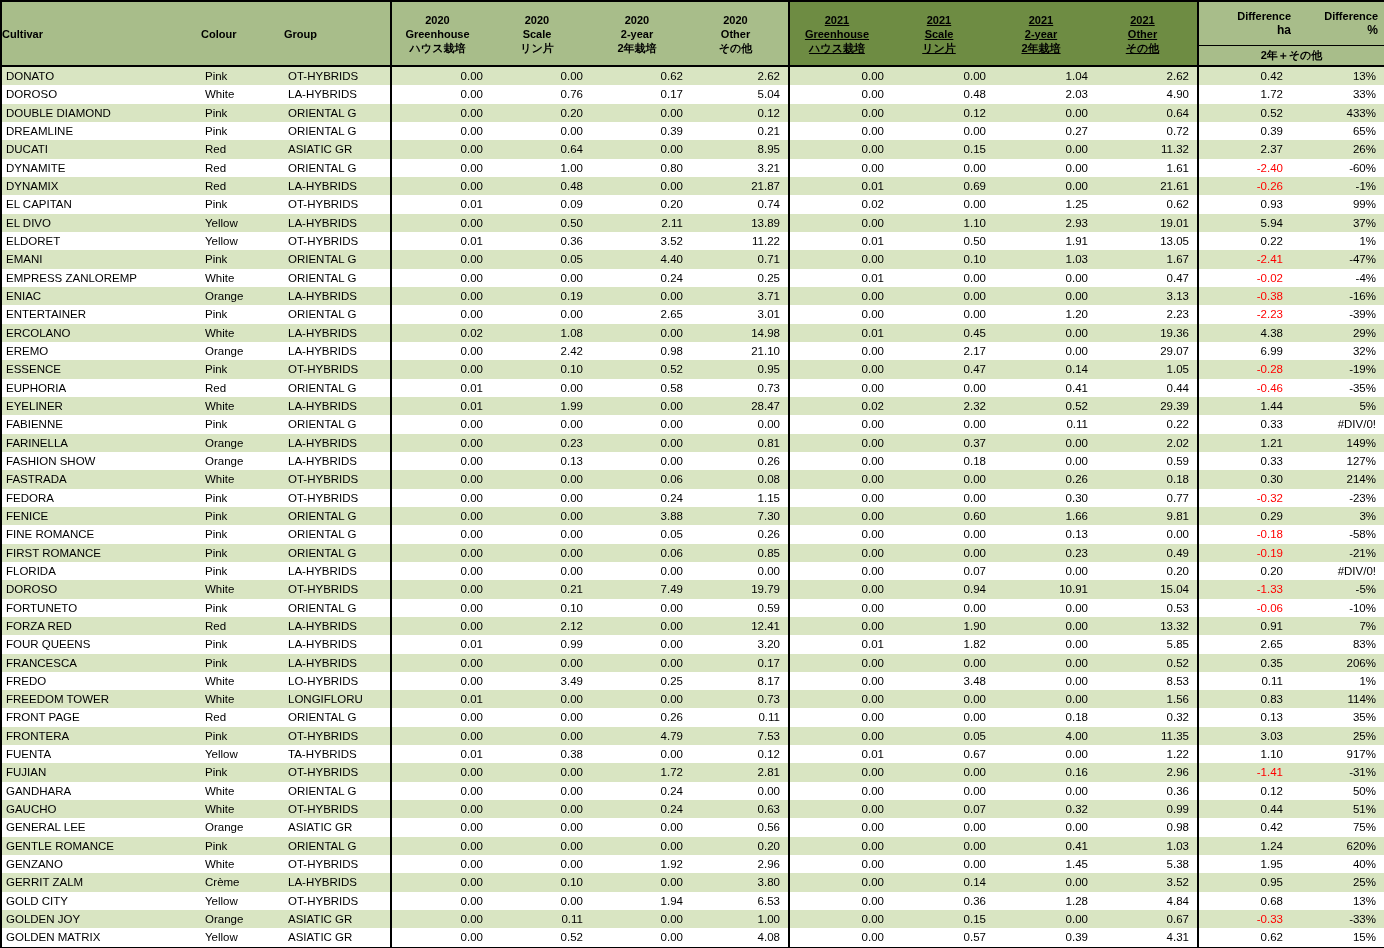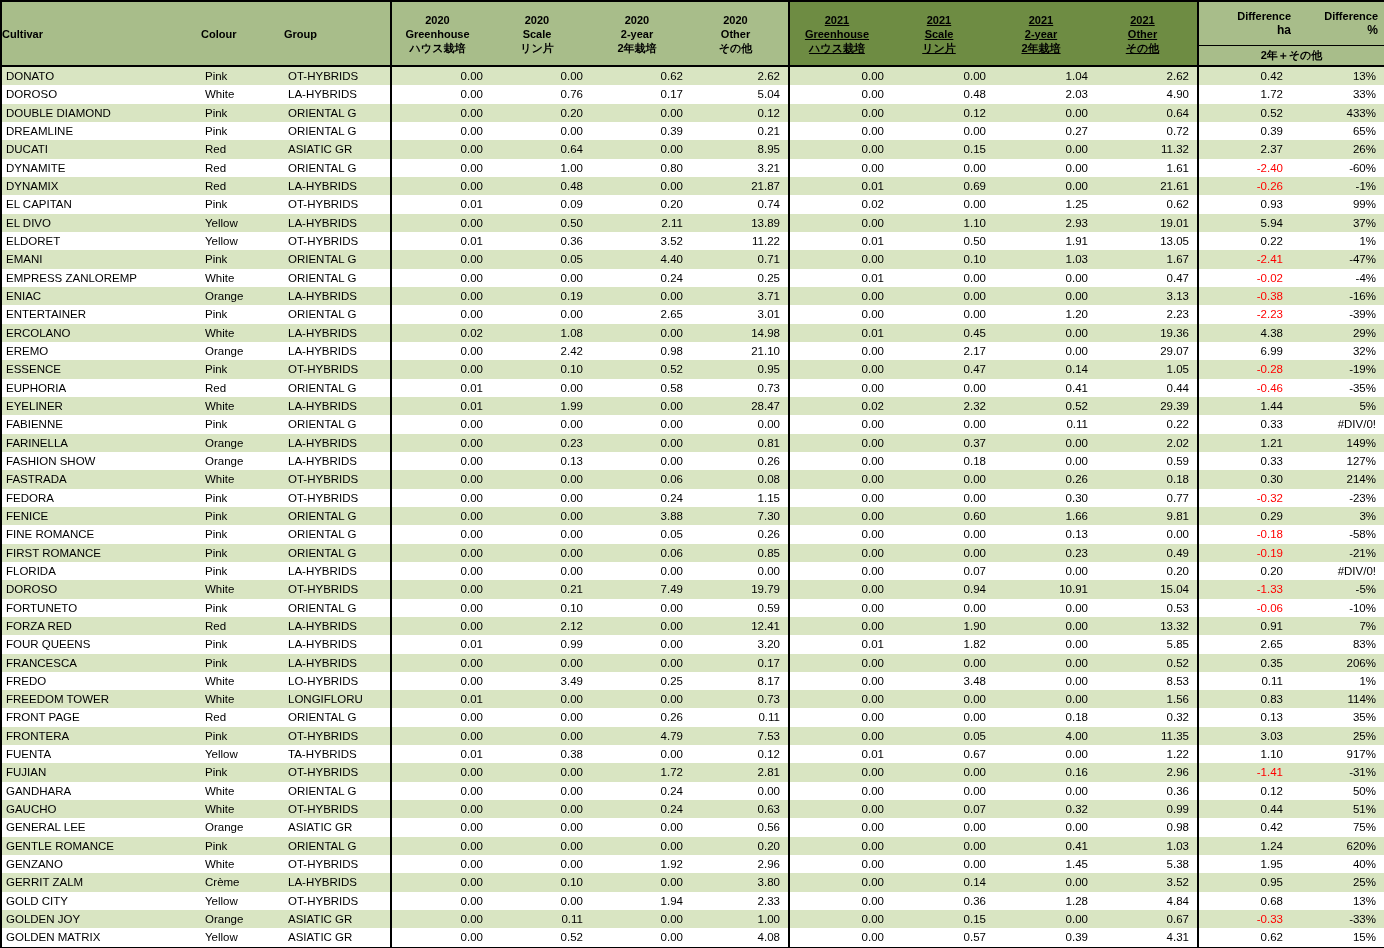--- a/index.html
+++ b/index.html
@@ -819,21 +819,21 @@
         <td class="num gsep">0.95</td>
         <td class="num">25%</td>
       </tr>
       <tr>
         <td class="c-name">GOLD CITY</td>
         <td class="c-name">Yellow</td>
         <td class="c-name">OT-HYBRIDS</td>
         <td class="num gsep">0.00</td>
         <td class="num">0.00</td>
         <td class="num">1.94</td>
-        <td class="num">2.33</td>
+        <td class="num">6.53</td>
         <td class="num gsep">0.00</td>
         <td class="num">0.36</td>
         <td class="num">1.28</td>
         <td class="num">4.84</td>
         <td class="num gsep">0.68</td>
         <td class="num">13%</td>
       </tr>
       <tr class="stripe">
         <td class="c-name">GOLDEN JOY</td>
         <td class="c-name">Orange</td>

